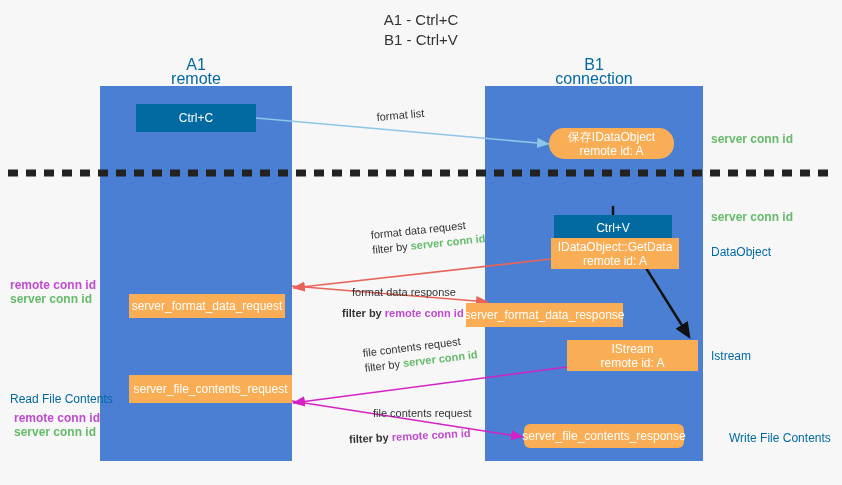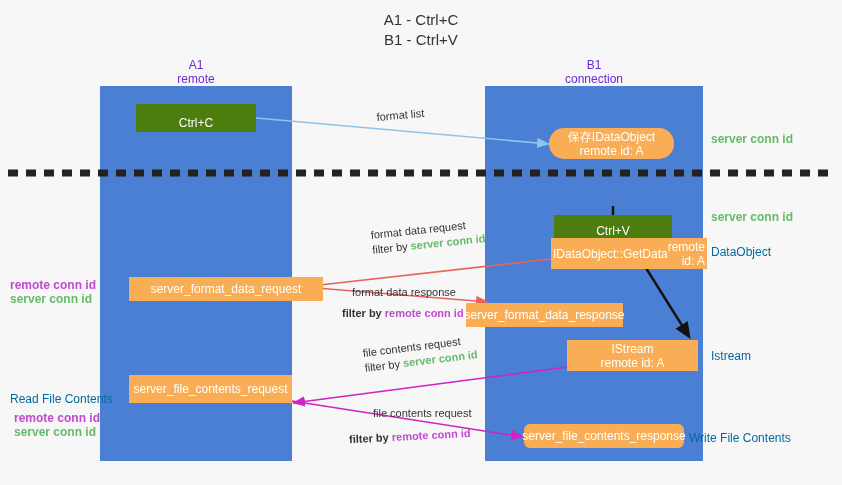--- a/index.html
+++ b/index.html
@@ -14,34 +14,34 @@
   .abs{position:absolute;}
 
   
   .title{
     left:0;top:10px;width:842px;text-align:center;
     font-size:15px;color:#333;line-height:20px;
   }
 
   
   .lane-head{
-    text-align:center;font-size:12px;color:#6d28d9;line-height:14px;
+    text-align:center;font-size:16px;color:#0369a1;line-height:14px;
   }
 
   
   .lane{background:#4a7fd4;}
 
   
   .box{
     box-sizing:border-box;
     display:flex;align-items:center;justify-content:center;
     text-align:center;color:#ffffff;font-size:12px;line-height:14px;
     padding:2px 4px;
   }
-  .box.green{background:#4d7c0f;align-items:flex-end;}
+  .box.green{background:#0369a1;}
   .box.orange{background:#f9ad54;}
 
   
   .side-label{font-size:12px;line-height:15px;}
   .c-green{color:#66bb6a;}
   .c-purple{color:#c04ad0;}
   .c-dark{color:#0369a1;}
   .bold{font-weight:bold;}
 
   
@@ -106,38 +106,38 @@
 
     <line x1="292" y1="401" x2="523" y2="437" stroke="#d421c5" stroke-width="1.6" marker-end="url(#ah-mag)"></line>
 
     <line x1="8" y1="173" x2="834" y2="173" stroke="#222222" stroke-width="7" stroke-dasharray="10 8"></line>
   </svg>
 
   <div class="abs box green" style="left:136px;top:104px;width:120px;height:28px;">
     <span>Ctrl+C</span>
   </div>
 
-  <div class="abs box orange" style="left:129px;top:277px;width:194px;height:24px;text-align:right;">
+  <div class="abs box orange" style="left:129px;top:294px;width:156px;height:24px;text-align:right;">
     <span>server_format_data_request</span>
   </div>
 
   <div class="abs box orange" style="left:129px;top:375px;width:163px;height:28px;align-items:center;">
     <span>server_file_contents_request</span>
   </div>
 
   <div class="abs box orange" style="left:549px;top:128px;width:125px;height:31px;flex-direction:column;border-radius:15px;">
     <span>保存IDataObject</span>
     <span>remote id: A</span>
   </div>
 
   <div class="abs box green" style="left:554px;top:181px;width:118px;height:25px;margin-top:34px;">
     <span>Ctrl+V</span>
   </div>
 
-  <div class="abs box orange" style="left:551px;top:238px;width:156px;height:31px;flex-direction:row;text-align:right;">
+  <div class="abs box orange" style="left:551px;top:238px;width:128px;height:31px;flex-direction:column;text-align:right;">
     <span>IDataObject::GetData</span>
     <span>remote id: A</span>
   </div>
 
   <div class="abs box orange" style="left:466px;top:289px;width:157px;height:24px;margin-top:14px;">
     <span>server_format_data_response</span>
   </div>
 
   <div class="abs box orange" style="left:567px;top:340px;width:131px;height:31px;flex-direction:column;">
     <span>IStream</span>
@@ -173,21 +173,21 @@
   </div>
 
   <div class="abs side-label c-green bold" style="left:711px;top:132px;">server conn id</div>
 
   <div class="abs side-label c-green bold" style="left:711px;top:210px;">server conn id</div>
 
   <div class="abs side-label c-dark" style="left:711px;top:245px;">DataObject</div>
 
   <div class="abs side-label c-dark" style="left:711px;top:349px;">Istream</div>
 
-  <div class="abs side-label c-dark" style="left:689px;top:431px;">Write File Contents</div>
+  <div class="abs side-label c-dark" style="left:729px;top:431px;">Write File Contents</div>
 
   <div class="abs side-label c-purple bold" style="left:10px;top:278px;">remote conn id</div>
   <div class="abs side-label c-green bold" style="left:10px;top:292px;">server conn id</div>
 
   <div class="abs side-label c-dark" style="left:10px;top:392px;">Read File Contents</div>
   <div class="abs side-label c-purple bold" style="left:14px;top:411px;">remote conn id</div>
   <div class="abs side-label c-green bold" style="left:14px;top:425px;">server conn id</div>
 
 </div>
 

